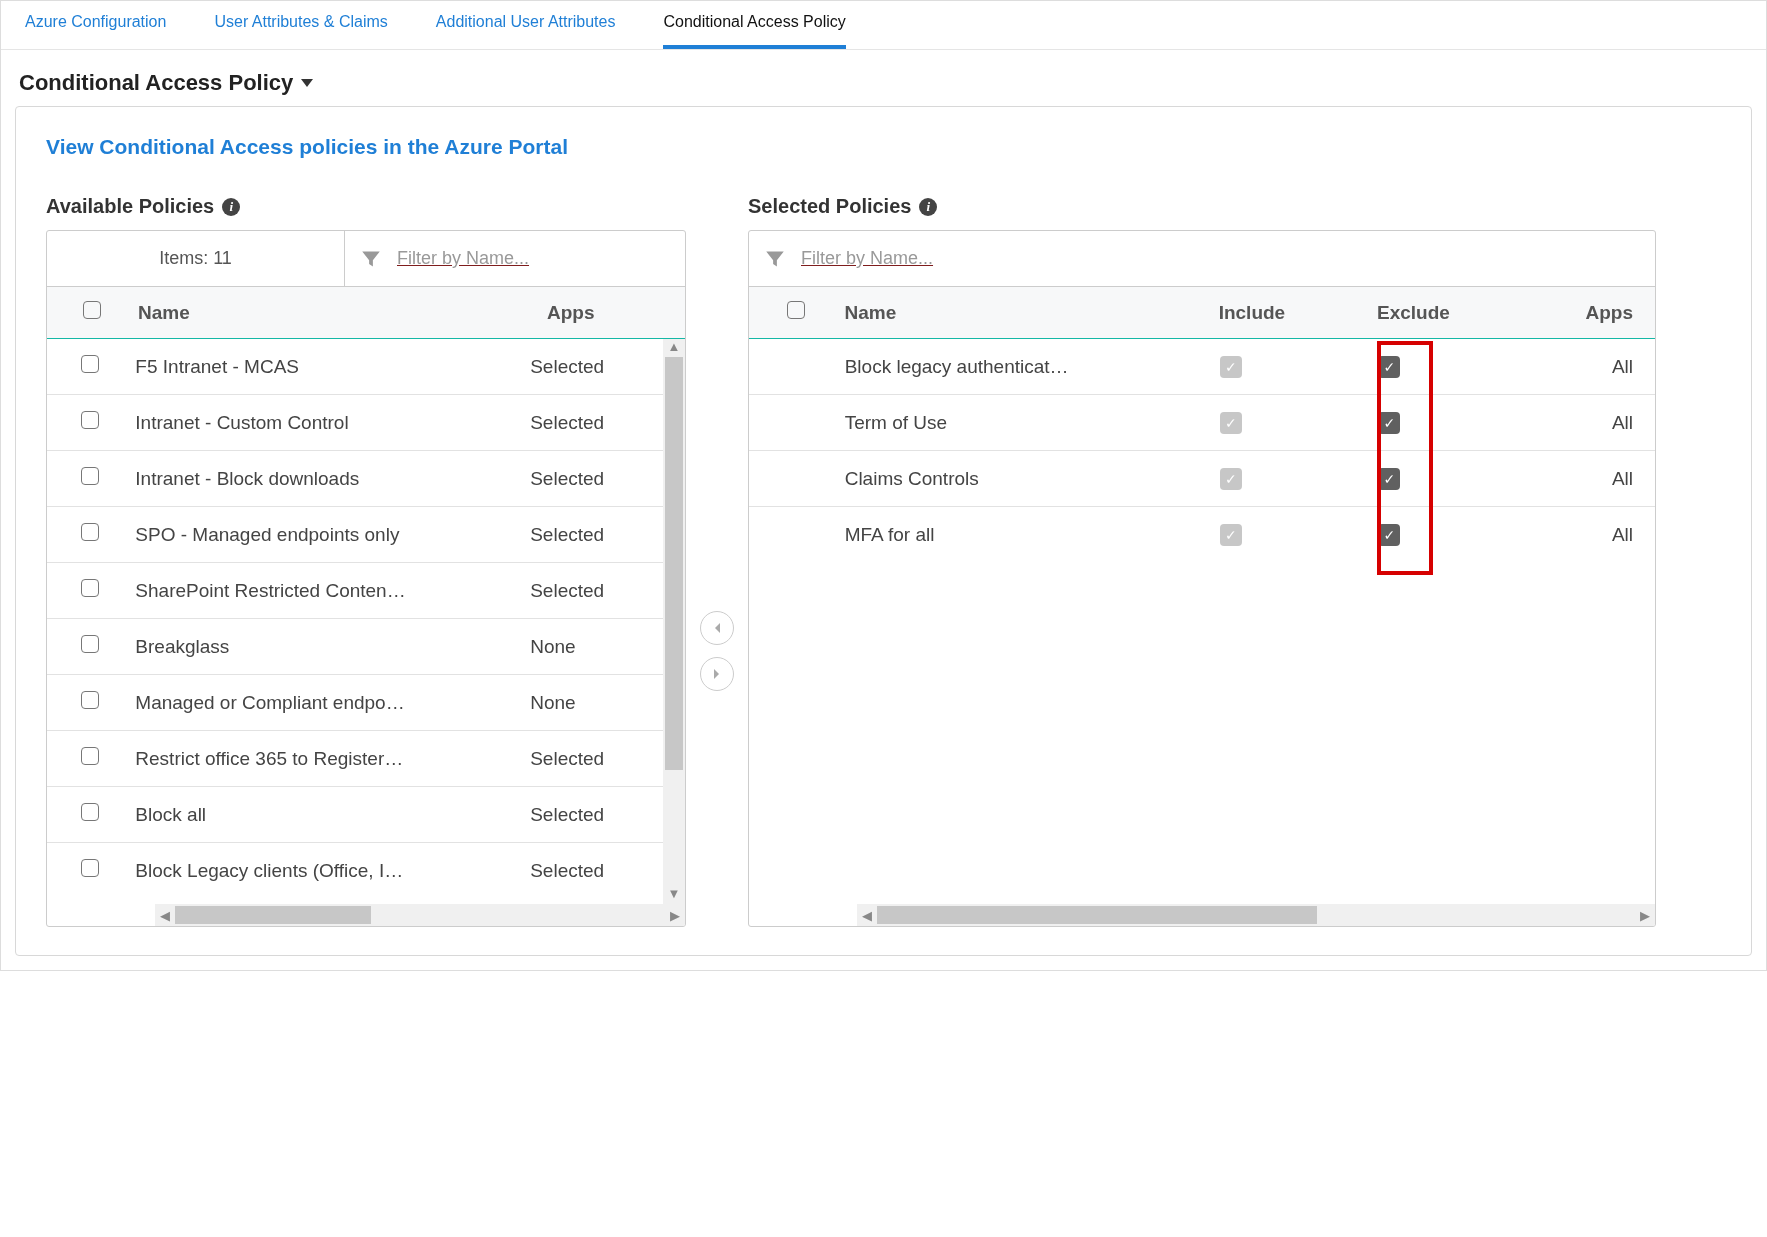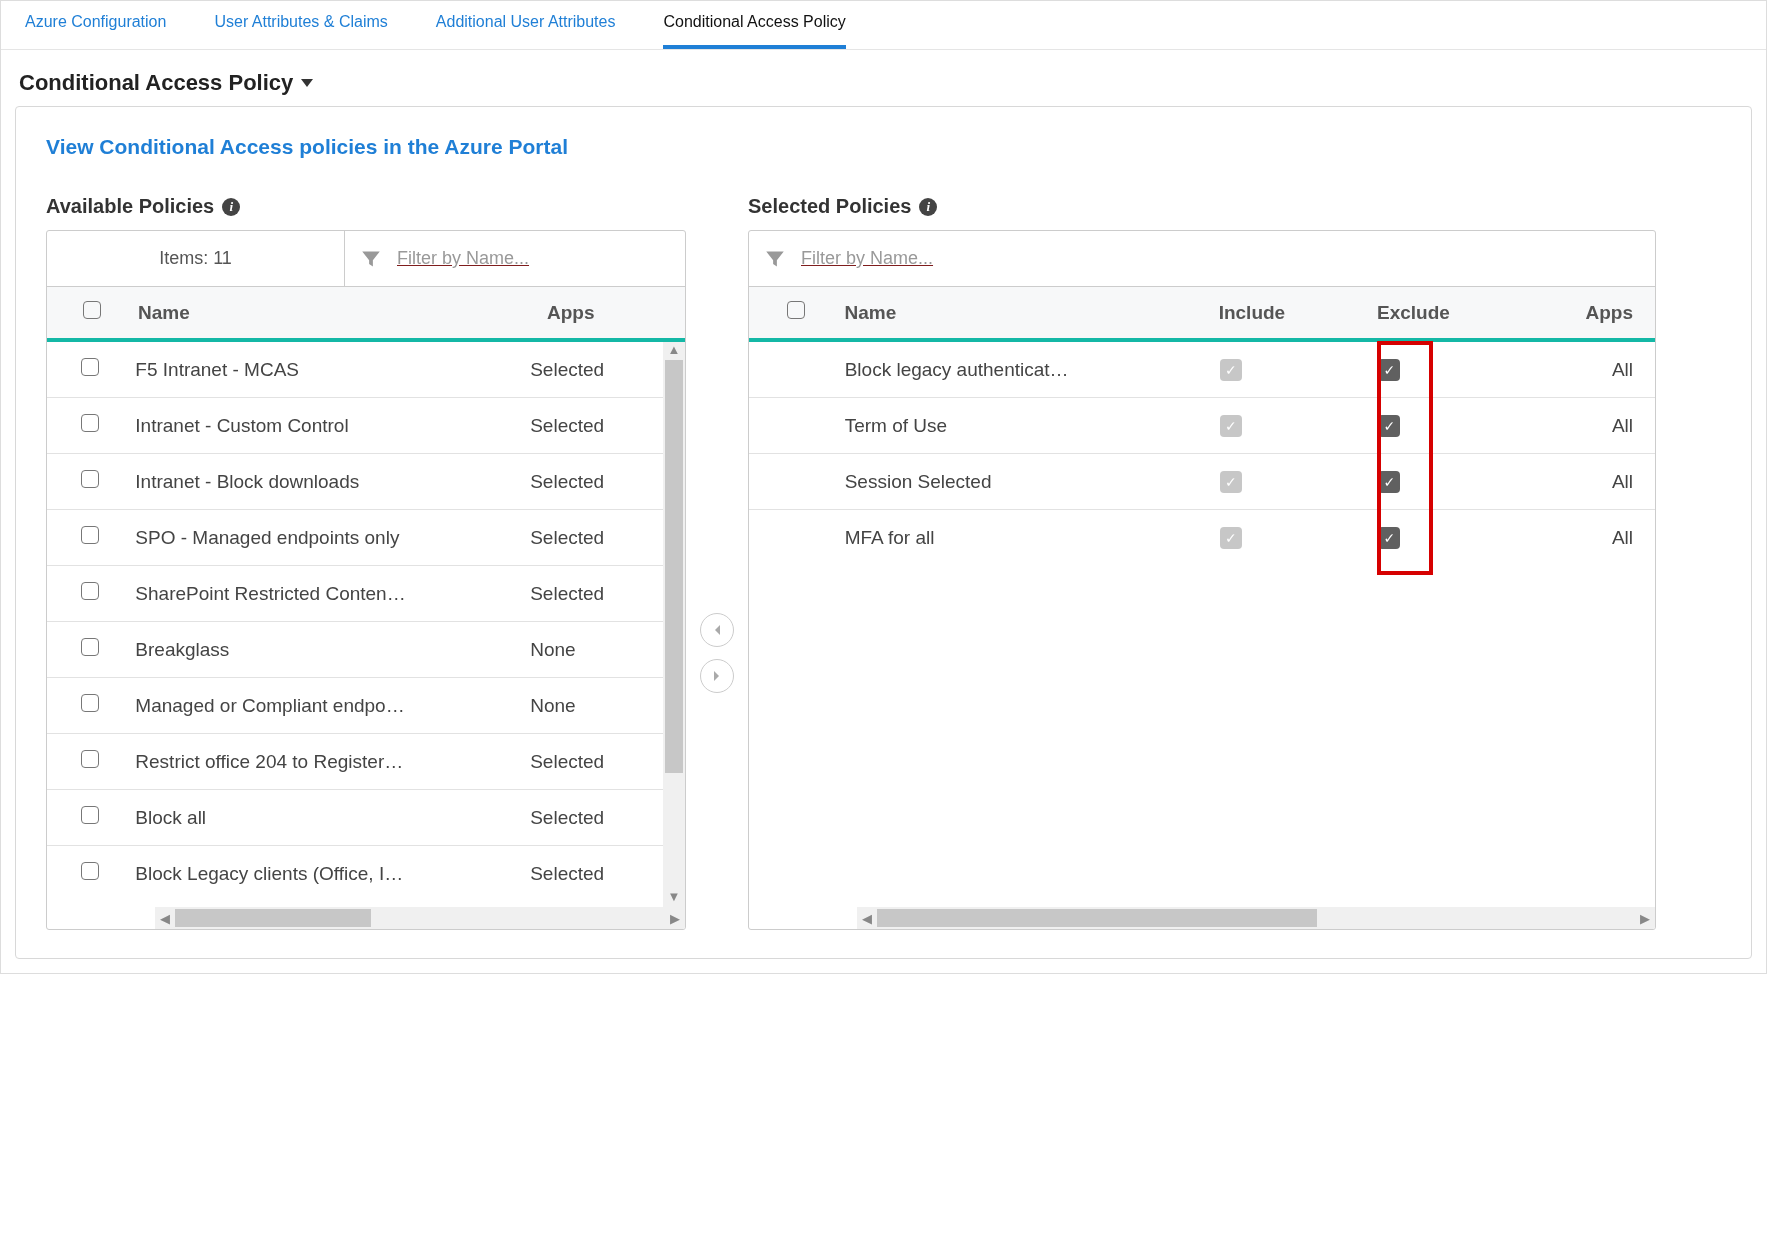--- a/index.html
+++ b/index.html
@@ -136,21 +136,21 @@
     width: 100%;
     border-collapse: collapse;
   }
   thead th {
     background: #f7f8f9;
     text-align: left;
     font-size: 19px;
     font-weight: 600;
     color: #555;
     padding: 14px 12px;
-    border-bottom: 4px solid #14b8a6;
+    border-bottom: 1px solid #14b8a6;
   }
   tbody td {
     border-bottom: 1px solid #e2e2e2;
     padding: 16px 12px;
     font-size: 19px;
     color: #444;
     white-space: nowrap;
     overflow: hidden;
     text-overflow: ellipsis;
   }
@@ -327,21 +327,21 @@
                       <td class="col-name-avail">Breakglass</td>
                       <td class="col-apps-avail">None</td>
                     </tr>
                   <tr>
                       <td class="col-checkbox"><span class="cb"></span></td>
                       <td class="col-name-avail">Managed or Compliant endpo…</td>
                       <td class="col-apps-avail">None</td>
                     </tr>
                   <tr>
                       <td class="col-checkbox"><span class="cb"></span></td>
-                      <td class="col-name-avail">Restrict office 204 to Register…</td>
+                      <td class="col-name-avail">Restrict office 365 to Register…</td>
                       <td class="col-apps-avail">Selected</td>
                     </tr>
                   <tr>
                       <td class="col-checkbox"><span class="cb"></span></td>
                       <td class="col-name-avail">Block all</td>
                       <td class="col-apps-avail">Selected</td>
                     </tr>
                   <tr>
                       <td class="col-checkbox"><span class="cb"></span></td>
                       <td class="col-name-avail">Block Legacy clients (Office, I…</td>
@@ -419,21 +419,21 @@
                   </tr>
                   <tr>
                     <td class="col-checkbox"><span class="cb" style="visibility:hidden;"></span></td>
                     <td class="col-name-sel">Term of Use</td>
                     <td class="col-include"><span class="cb-readonly-checked">✓</span></td>
                     <td class="col-exclude"><span class="cb-checked">✓</span></td>
                     <td class="col-apps-sel">All</td>
                   </tr>
                   <tr>
                     <td class="col-checkbox"><span class="cb" style="visibility:hidden;"></span></td>
-                    <td class="col-name-sel">Session Selected</td>
+                    <td class="col-name-sel">Claims Controls</td>
                     <td class="col-include"><span class="cb-readonly-checked">✓</span></td>
                     <td class="col-exclude"><span class="cb-checked">✓</span></td>
                     <td class="col-apps-sel">All</td>
                   </tr>
                   <tr>
                     <td class="col-checkbox"><span class="cb" style="visibility:hidden;"></span></td>
                     <td class="col-name-sel">MFA for all</td>
                     <td class="col-include"><span class="cb-readonly-checked">✓</span></td>
                     <td class="col-exclude"><span class="cb-checked">✓</span></td>
                     <td class="col-apps-sel">All</td>

